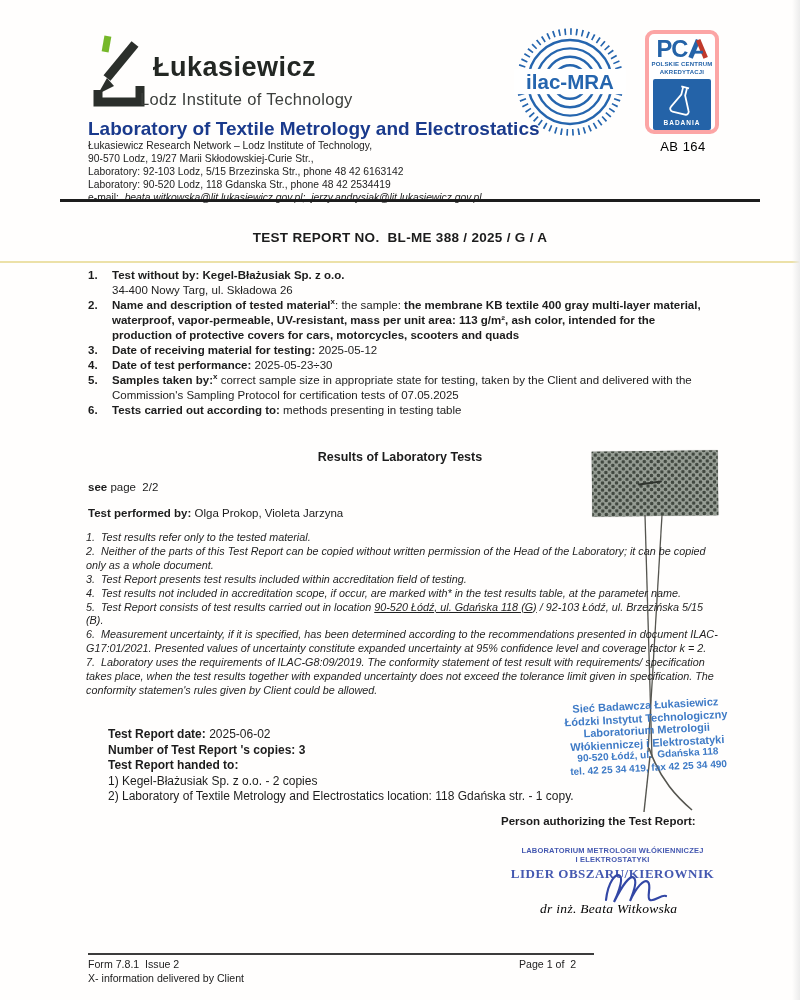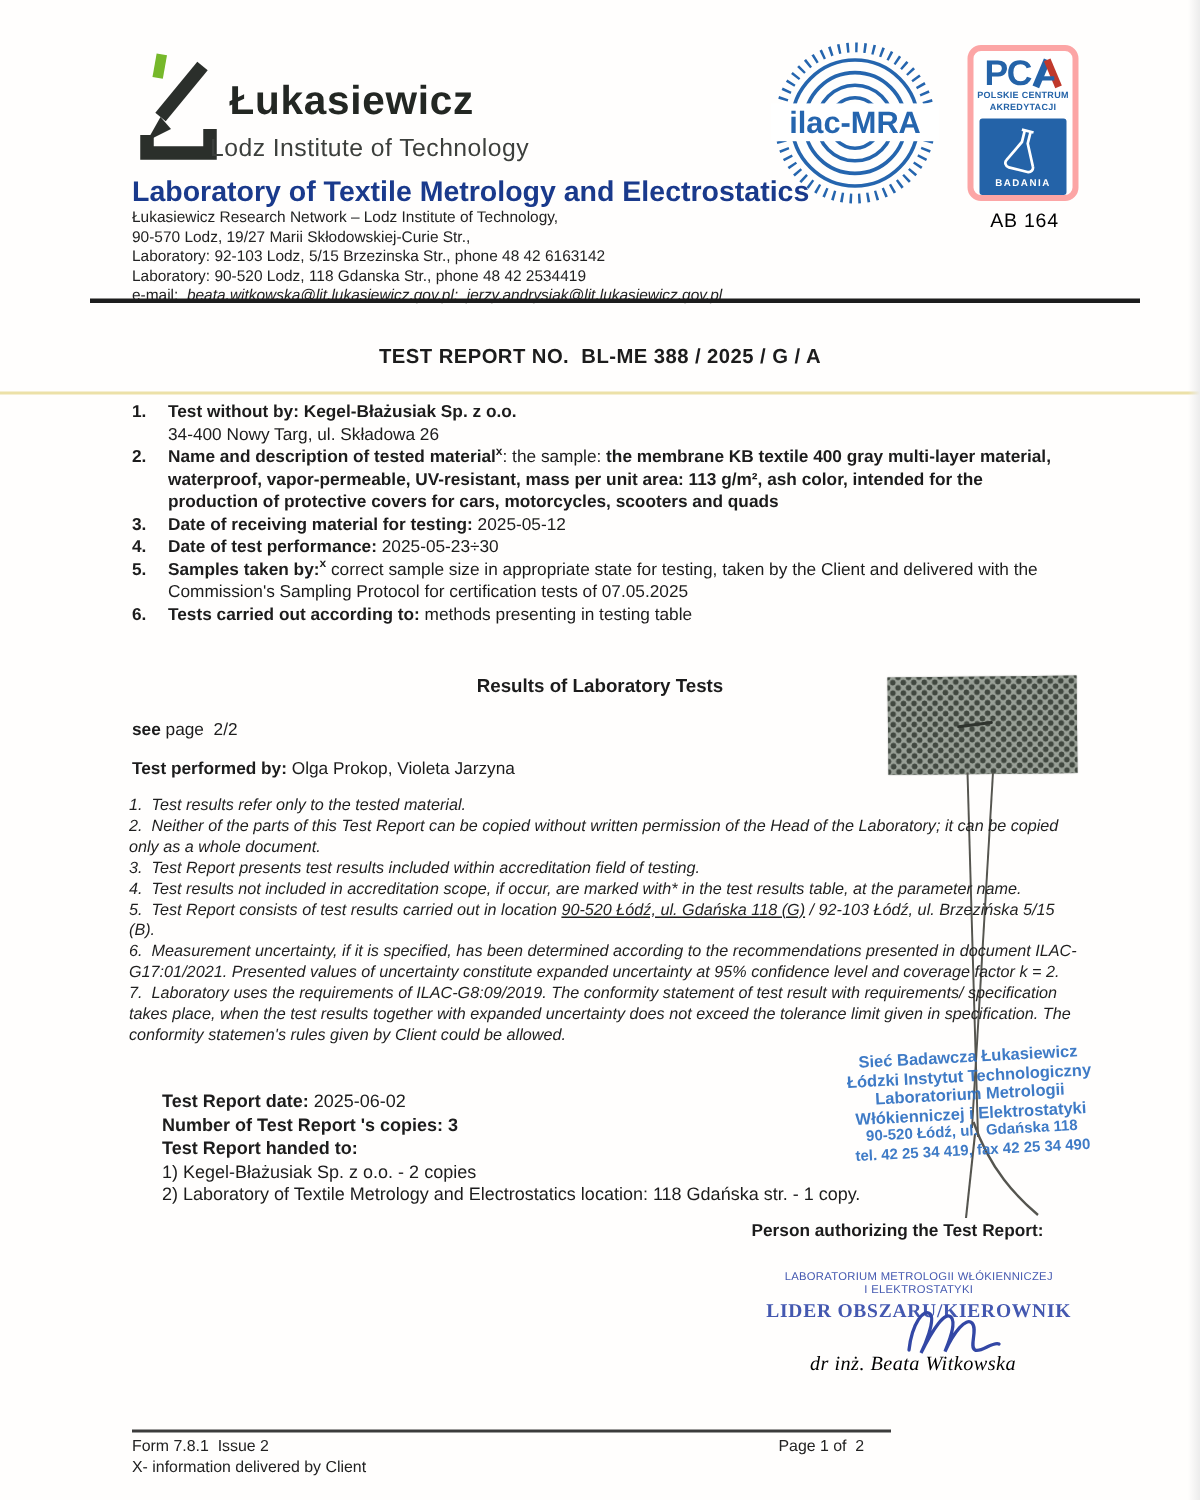--- a/index.html
+++ b/index.html
@@ -65,21 +65,21 @@
   .threads { position:absolute; left:560px; top:440px; pointer-events:none; }
 
   
   .report-block { position:absolute; left:88px; top:727px; font-size:12px; line-height:15.5px;margin-left:20px; }
   .stamp-address { position:absolute; left:527px; top:699px; width:240px; text-align:center;
                    transform:rotate(-3deg); color:#2f70c2; font-weight:bold;
                    font-size:11px; line-height:12.6px; opacity:0.92; }
   .stamp-address .small { font-size:10px; }
   .authorizing { position:absolute; left:480px; top:815px; font-size:11.5px; font-weight:bold;margin-left:21px; }
   .stamp-role { position:absolute; left:500px; top:846px; width:225px; text-align:center; color:#4458b0; }
-  .stamp-role .l1 { font-size:7.5px; font-weight:normal; line-height:9px; letter-spacing:0.2px; }
+  .stamp-role .l1 { font-size:7.5px; font-weight:bold; line-height:9px; letter-spacing:0.2px; }
   .stamp-role .l3 { font-family:"Liberation Serif", serif; font-size:13px; font-weight:bold; letter-spacing:0.5px; margin-top:2px; }
   .signature-svg { position:absolute; left:600px; top:868px; }
   .signer { position:absolute; left:540px; top:901px; font-family:"Liberation Serif", serif;
             font-style:italic; font-size:13.5px; color:#000000; letter-spacing:0.3px; }
 
   
   .hr-footer { position:absolute; left:88px; top:953px; width:506px; height:2px; background:#3c3c3c; }
   .footer-left { position:absolute; left:88px; top:958px; font-size:10.6px; line-height:13.5px; color:#222; }
   .footer-page { position:absolute; left:519px; top:958px; font-size:10.6px; color:#222; }
 

